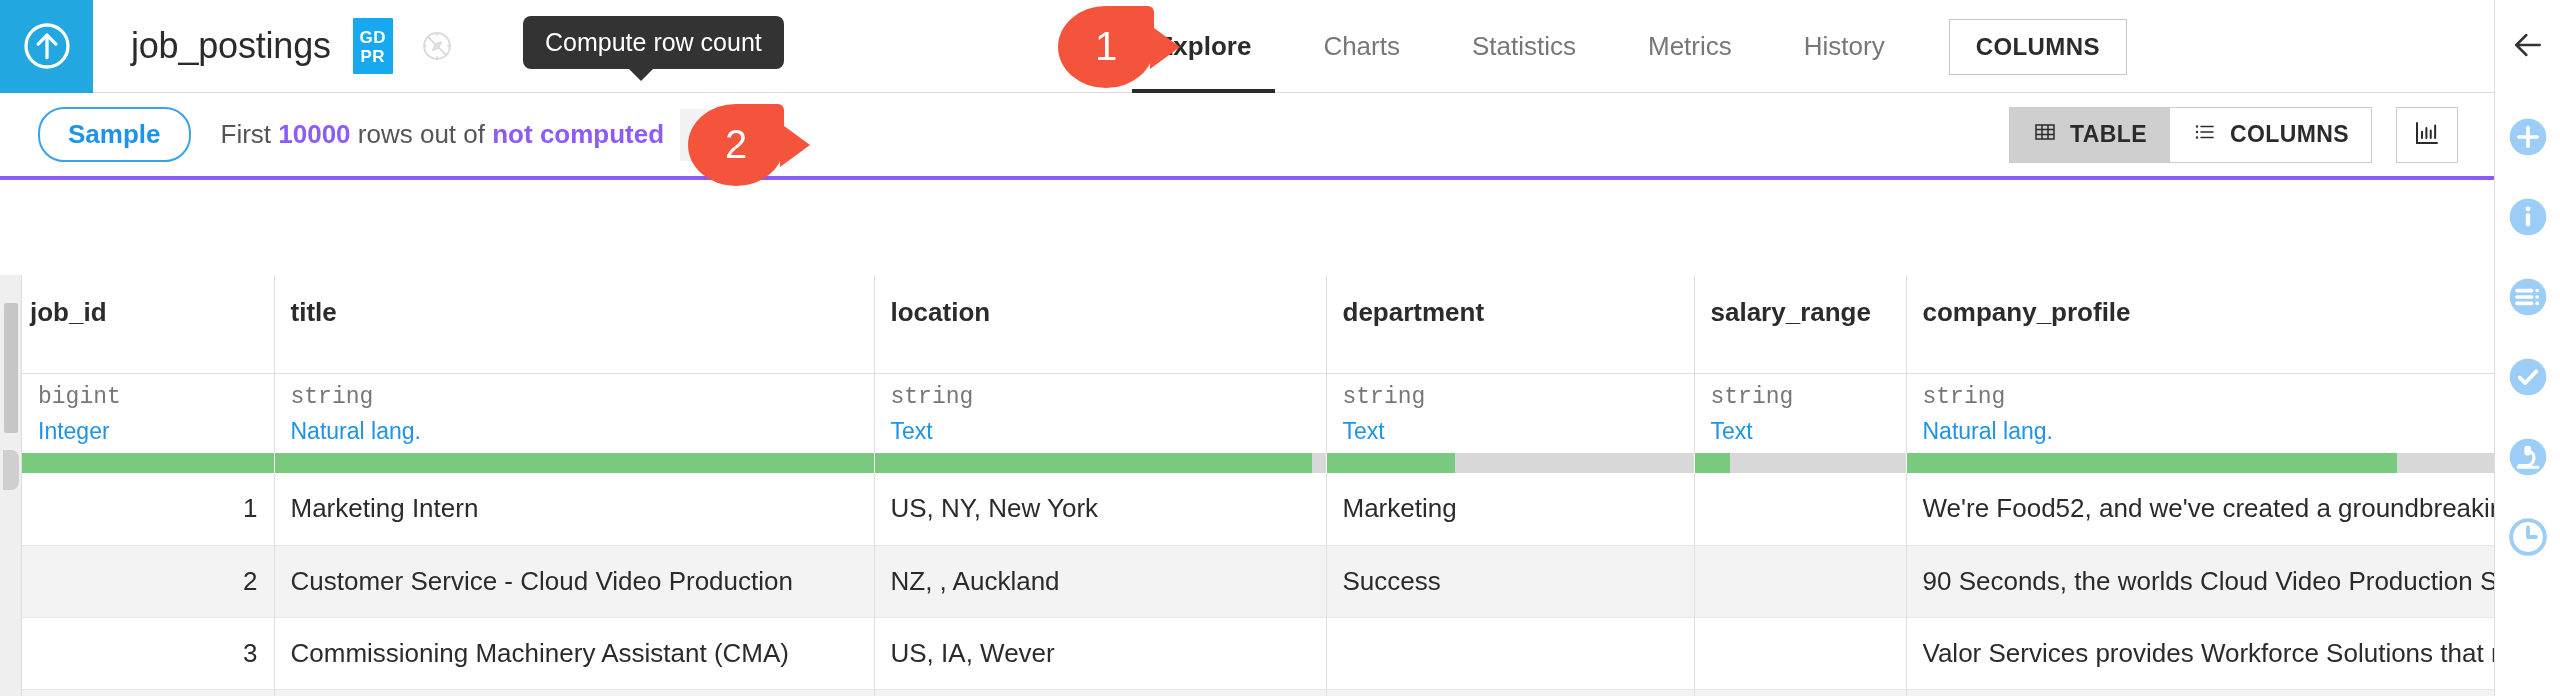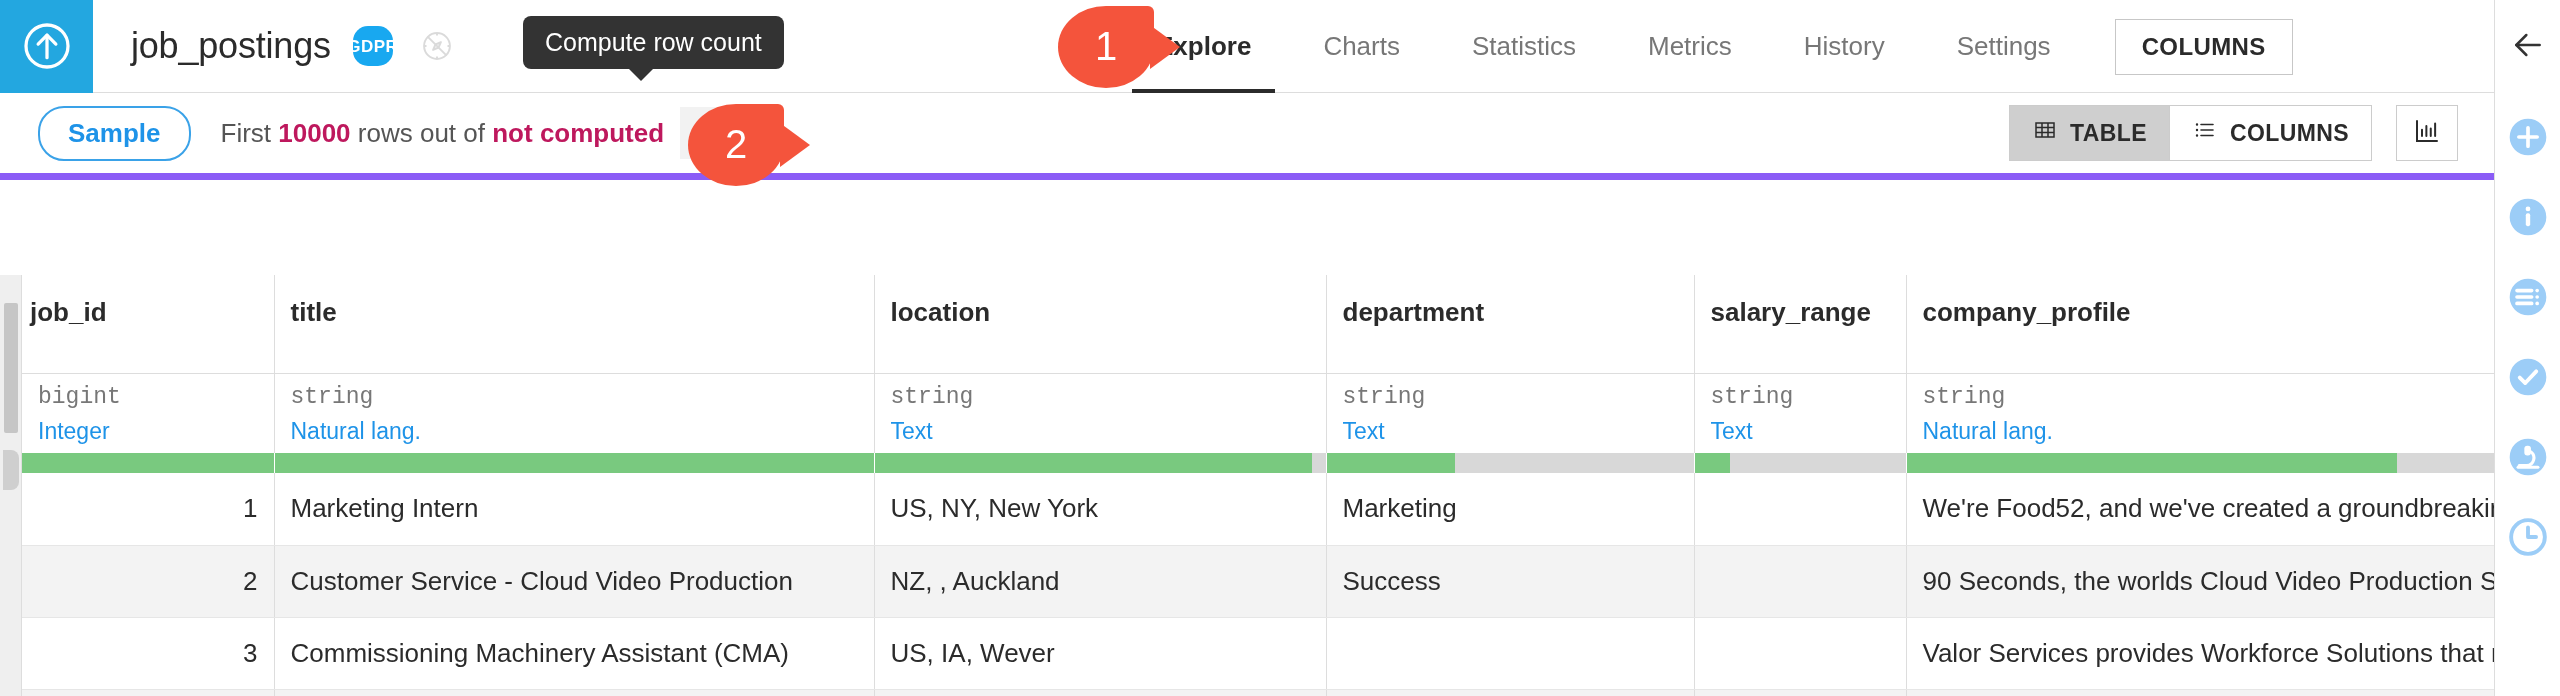--- a/index.html
+++ b/index.html
@@ -23,24 +23,24 @@
     width: 93px; height: 93px; background:#23a7e0;
     display:flex; align-items:center; justify-content:center; flex:0 0 93px;
   }
   .logo-box svg { display:block; }
 
   .ds-title {
     font-size: 36px; color:#2b2b2b; font-weight: 400;
     margin-left: 38px; letter-spacing:-0.2px; white-space:nowrap;
   }
   .gdpr-badge {
-    margin-left: 22px; width: 40px; height: 40px; border-radius:15px;
+    margin-left: 22px; width: 40px; height: 56px; border-radius:1px;
     background:#18a8f0; color:#fff; font-size: 17px; font-weight:700;
     line-height: 19px; text-align:center; padding-top:1px;
-    display:flex; flex-direction:row; align-items:center; justify-content:center;
+    display:flex; flex-direction:column; align-items:center; justify-content:center;
   }
   .gdpr-badge span { display:block; letter-spacing:0.5px; }
   .nocompass { margin-left: 26px; width:36px; height:36px; opacity:.55; }
 
   .tooltip {
     position:absolute; left: 523px; top: 16px;
     background:#333333; color:#fff; border-radius:8px;
     padding: 12px 22px; font-size: 25px; white-space:nowrap;
     z-index: 40;
   }
@@ -96,32 +96,32 @@
     border-top: 22px solid transparent;
     border-bottom: 22px solid transparent;
     border-left: 30px solid #f4543c;
   }
   #marker1 { left: 1058px; top: 6px; }
   #marker2 { left: 688px; top: 104px; }
 
   
   .toolbar {
     position:absolute; left:0; top:93px; width:2494px; height:87px;
-    background:#fff; border-bottom:7px solid #8b5cf6;
+    background:#fff; border-bottom:4px solid #8b5cf6;
     display:flex; align-items:center;
   }
   .sample-chip {
     margin-left: 38px; border:2px solid #3aa2e8; color:#1e93e8;
     border-radius: 26px; padding: 10px 28px; font-size: 26px;
     font-weight:700; cursor:pointer; white-space:nowrap;
   }
   .rowinfo {
     margin-left: 30px; font-size: 26px; color:#555; white-space:nowrap;
   }
-  .rowinfo b { color:#be185d; font-weight:700; }
+  .rowinfo b { color:#8b5cf6; font-weight:700; }
   .refresh-btn {
     margin-left: 16px; width: 52px; height: 52px; background:#f2f2f2;
     display:flex; align-items:center; justify-content:center; cursor:pointer;
   }
   .tb-right {
     margin-left:auto; display:flex; align-items:center; gap: 24px;
     padding-right: 36px;
   }
   .btn-outline {
     border:1px solid #ccc; background:#fff; color:#2b2b2b;
@@ -255,23 +255,20 @@
         <span>Charts</span>
       </div>
       <div class="nav-item">
         <span>Statistics</span>
       </div>
       <div class="nav-item">
         <span>Metrics</span>
       </div>
       <div class="nav-item">
         <span>History</span>
-      </div>
-      <div class="nav-item">
-        <span>Settings</span>
       </div>
       <button class="actions-btn">COLUMNS</button>
     </div>
   </div>
 
   <div class="header-right">
     <span>
       <svg width="40" height="40" viewBox="0 0 24 24" fill="none" stroke="#333" stroke-width="1.5" stroke-linecap="round" stroke-linejoin="round">
         <path d="M19 12H5"></path>
           <path d="M11 6l-6 6 6 6"></path>

